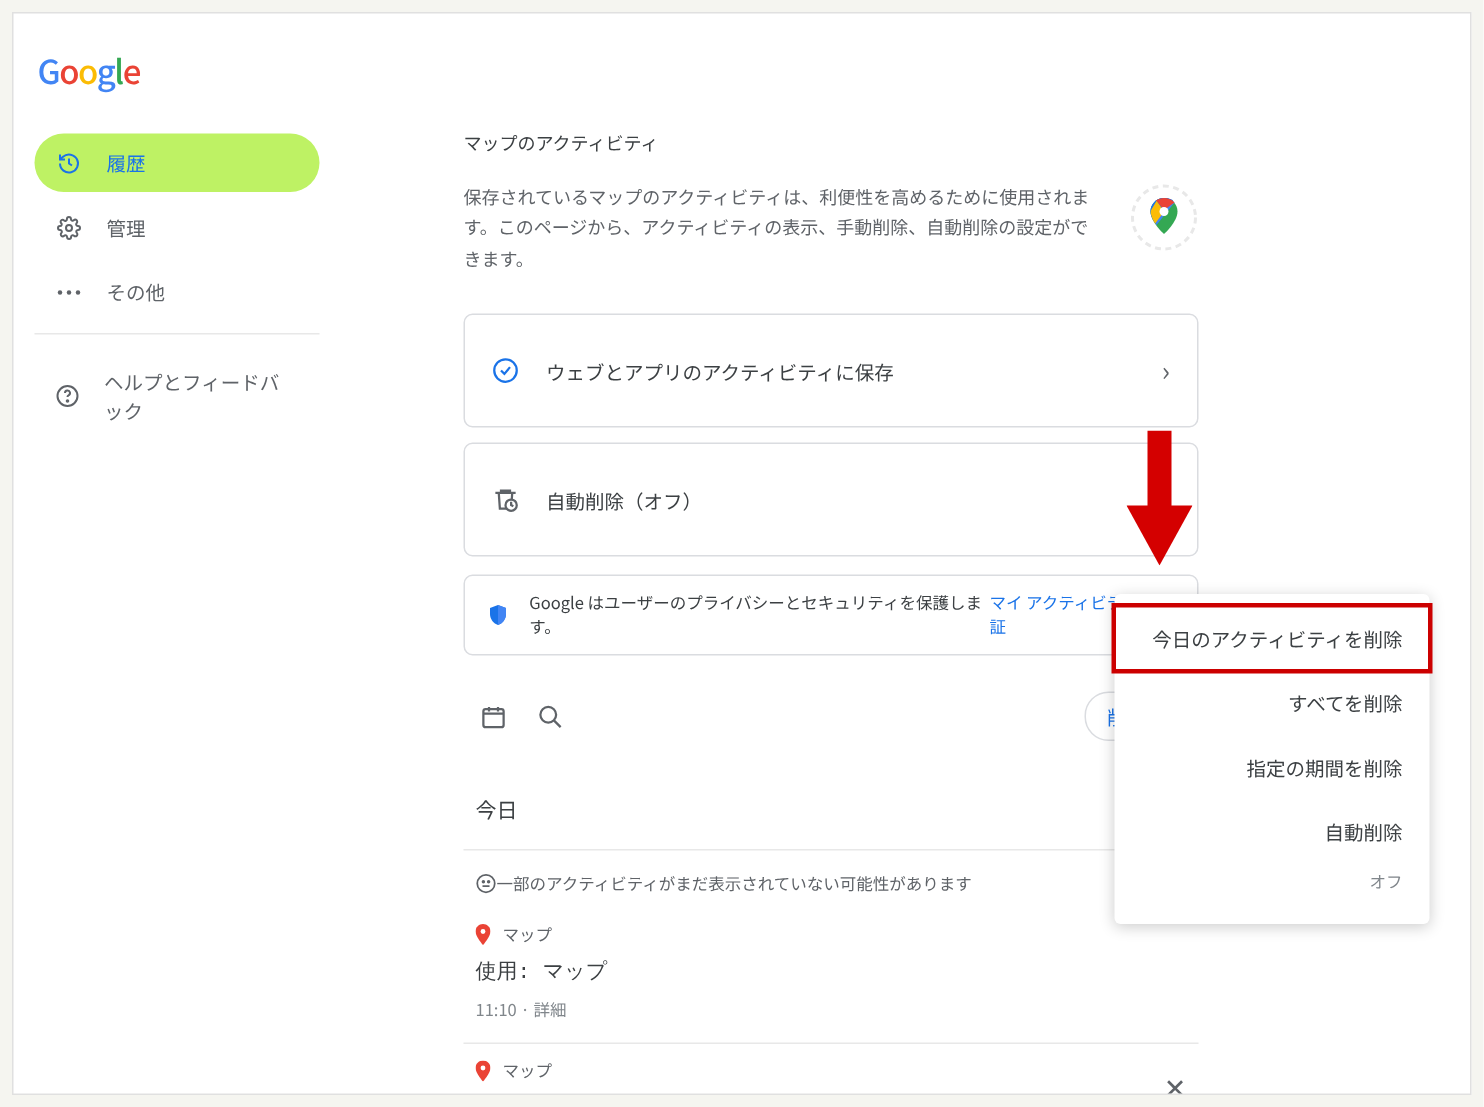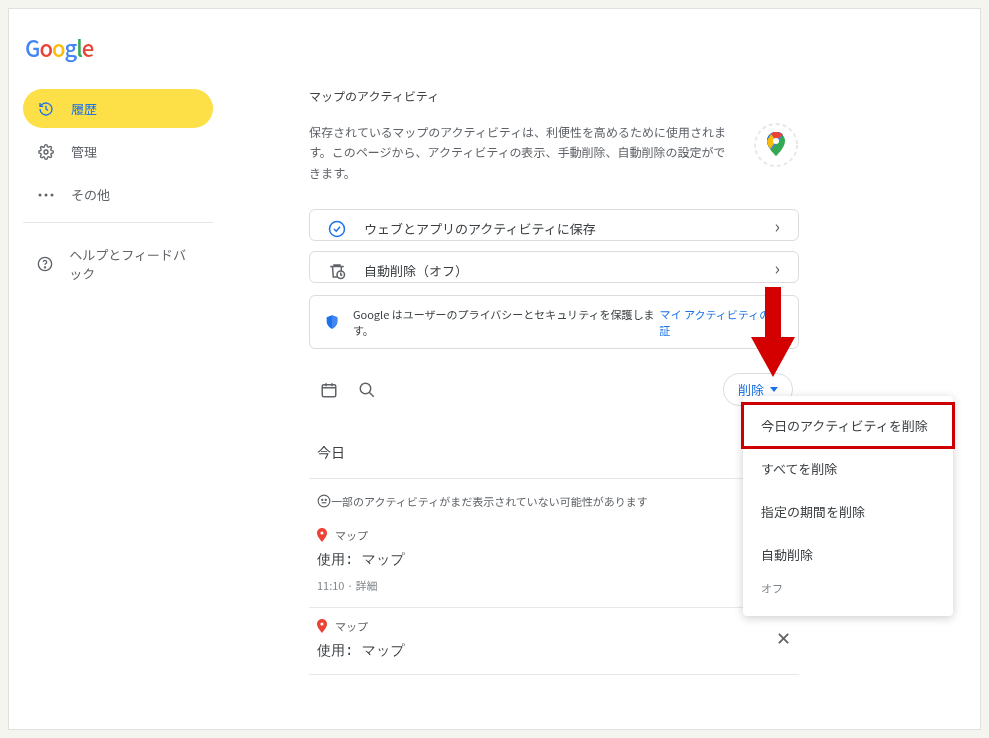--- a/index.html
+++ b/index.html
@@ -2,50 +2,50 @@
 <html><head>
 <meta charset="utf-8">
 <style>
 * { margin: 0; padding: 0; box-sizing: border-box; font-family: 'Hiragino Kaku Gothic ProN', 'Noto Sans JP', Arial, sans-serif; }
 body { background: #f5f5f0; width: 989px; height: 738px; overflow: hidden; }
 .page-frame { background: #fff; width: 973px; height: 722px; margin: 8px; border: 1px solid #e0e0e0; position: relative; overflow: hidden; }
 .logo { position: absolute; top: 22px; left: 16px; font-size: 22px; font-weight: 500; letter-spacing: -1px; }
 .logo .g1{color:#4285F4;}.logo .o1{color:#EA4335;}.logo .o2{color:#FBBC05;}.logo .g2{color:#4285F4;}.logo .l{color:#34A853;}.logo .e{color:#EA4335;}
 .sidebar { position: absolute; left: 14px; top: 80px; width: 190px; }
 .side-item { display: flex; align-items: center; padding: 10px 14px; border-radius: 20px; font-size: 13px; color: #5f6368; cursor: pointer; margin-bottom: 4px; }
-.side-item.active { background: #fde047; color: #1a73e8; }
+.side-item.active { background: #bef264; color: #1a73e8; }
 .side-item .icon { width: 18px; margin-right: 16px; display:inline-flex; align-items:center; justify-content:center; }
 .side-divider { border: none; border-top: 1px solid #e8e8e8; margin: 8px 0 12px 0; }
 .main { position: absolute; left: 300px; top: 78px; width: 490px; }
 .title { font-size: 12px; color: #3c4043; font-weight: 400; margin-bottom: 18px; }
 .desc-row { display: flex; align-items: flex-start; gap: 16px; margin-bottom: 26px; }
 .desc { font-size: 12px; color: #5f6368; line-height: 1.7; flex: 1; }
 .maps-badge { width: 46px; height: 46px; position: relative; flex-shrink: 0; }
-.card { border: 1px solid #dadce0; border-radius: 6px; padding: 2px 18px; margin-bottom: 10px; display: flex; align-items: flex-end; cursor: pointer; }
+.card { border: 1px solid #dadce0; border-radius: 6px; padding: 24px 18px; margin-bottom: 10px; display: flex; align-items: center; cursor: pointer; }
 .card .lead-icon { width: 20px; margin-right: 16px; color: #1a73e8; }
 .card .label { flex: 1; font-size: 13px; color: #3c4043; }
 .card .chev { color: #5f6368; font-size: 18px; }
 .info-banner { border: 1px solid #dadce0; border-radius: 6px; padding: 10px 14px; display: flex; align-items: center; font-size: 11px; margin-top: 12px; }
 .info-banner .shield { width: 18px; margin-right: 12px; color:#1a73e8; }
 .info-banner .txt { color: #3c4043; }
 .info-banner .lnk { color: #1a73e8; margin-left: 4px; cursor: pointer; }
 .toolbar { display: flex; align-items: center; margin-top: 24px; padding: 0 6px; }
 .tool-btn { width: 28px; height: 28px; display: inline-flex; align-items:center; justify-content:center; color: #5f6368; cursor: pointer; margin-right: 10px; }
 .toolbar-spacer { flex: 1; }
 .delete-btn { color: #1a73e8; font-size: 13px; display: inline-flex; align-items: center; gap: 6px; padding: 6px 14px; border: 1px solid #dadce0; border-radius: 16px; cursor: pointer; }
 .section-header { font-size: 14px; color: #3c4043; padding: 18px 8px 16px 8px; border-bottom: 1px solid #e8e8e8; margin-top: 18px; }
 .note-row { display: flex; align-items: center; font-size: 11px; color: #5f6368; padding: 14px 8px 8px 8px; }
 .activity-item { padding: 10px 8px 14px 8px; border-bottom: 1px solid #e8e8e8; position: relative; }
 .activity-item .app-row { display: flex; align-items: center; gap: 8px; font-size: 11px; color: #5f6368; }
 .activity-item .title-row { font-size: 14px; color: #3c4043; margin-top: 8px; font-family: Liberation Mono, monospace; }
 .activity-item .meta-row { font-size: 11px; color: #80868b; margin-top: 8px; }
 .activity-item .meta-row .det { cursor:pointer; }
 .activity-item .close { position: absolute; right: 8px; top: 16px; color: #5f6368; font-size: 18px; cursor: pointer; }
 .pin { width:10px; display:inline-block;}
-.dropdown { position: absolute; left: 734px; top: 387px; width: 210px; background: #fff; border-radius: 4px; box-shadow: 0 2px 10px rgba(0,0,0,.2); padding: 8px 0; z-index: 10; }
+.dropdown { position: absolute; left: 734px; top: 387px; width: 210px; background: #fff; border-radius: 4px; box-shadow: 0 2px 10px rgba(0,0,0,.2); padding: 8px 0; z-index: 10; text-align: right; }
 .dropdown .item { padding: 12px 18px; font-size: 13px; color: #3c4043; cursor: pointer; }
 .dropdown .item .sub { font-size: 11px; color: #80868b; display:block; margin-top:16px; }
 .dropdown .highlighted { outline: 3px solid #c00; outline-offset: -1px; }
 .arrow { position: absolute; left: 742px; top: 278px; z-index: 11; }
 svg { display:block; }
 </style>
 </head>
 <body>
 
 <div class="page-frame">

